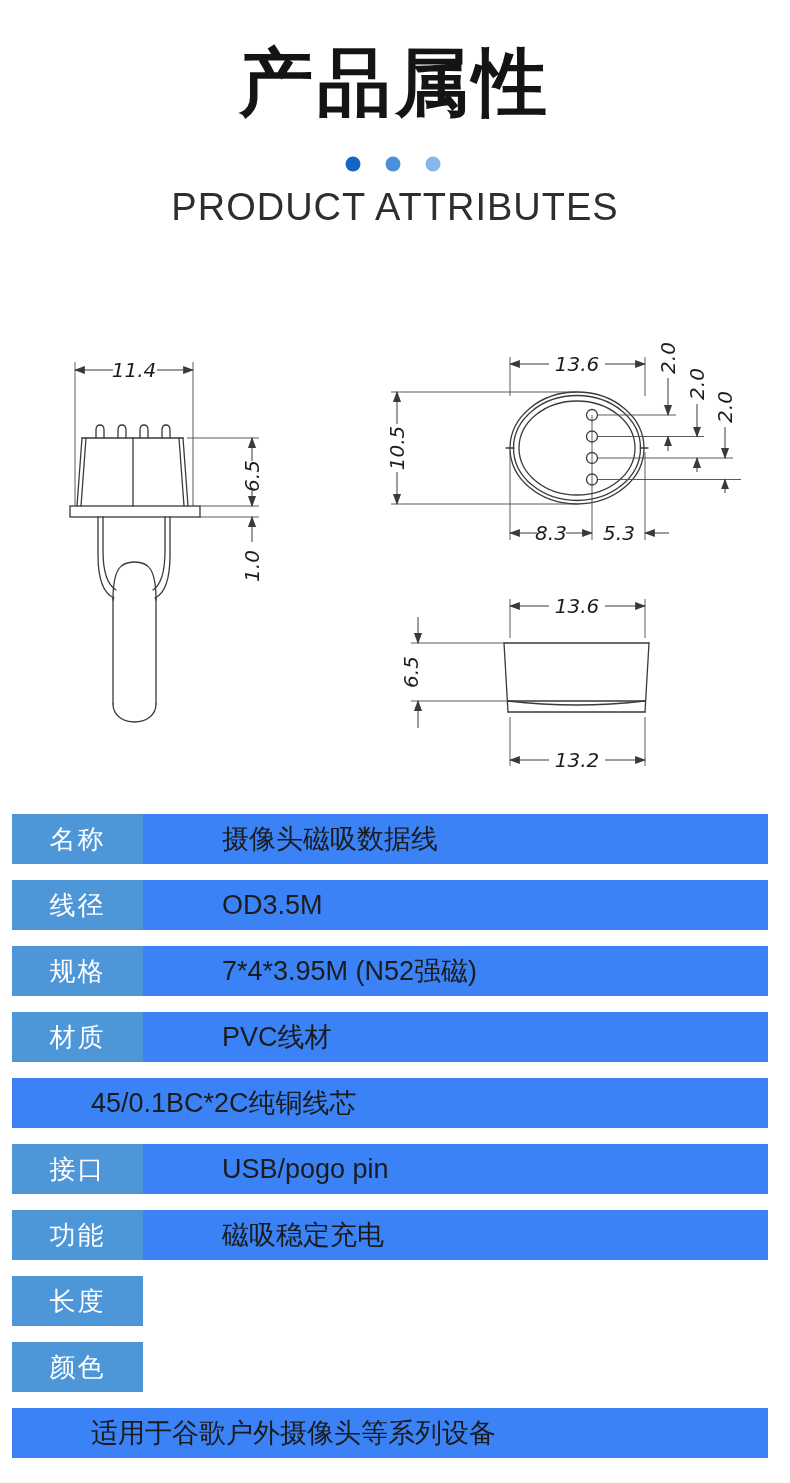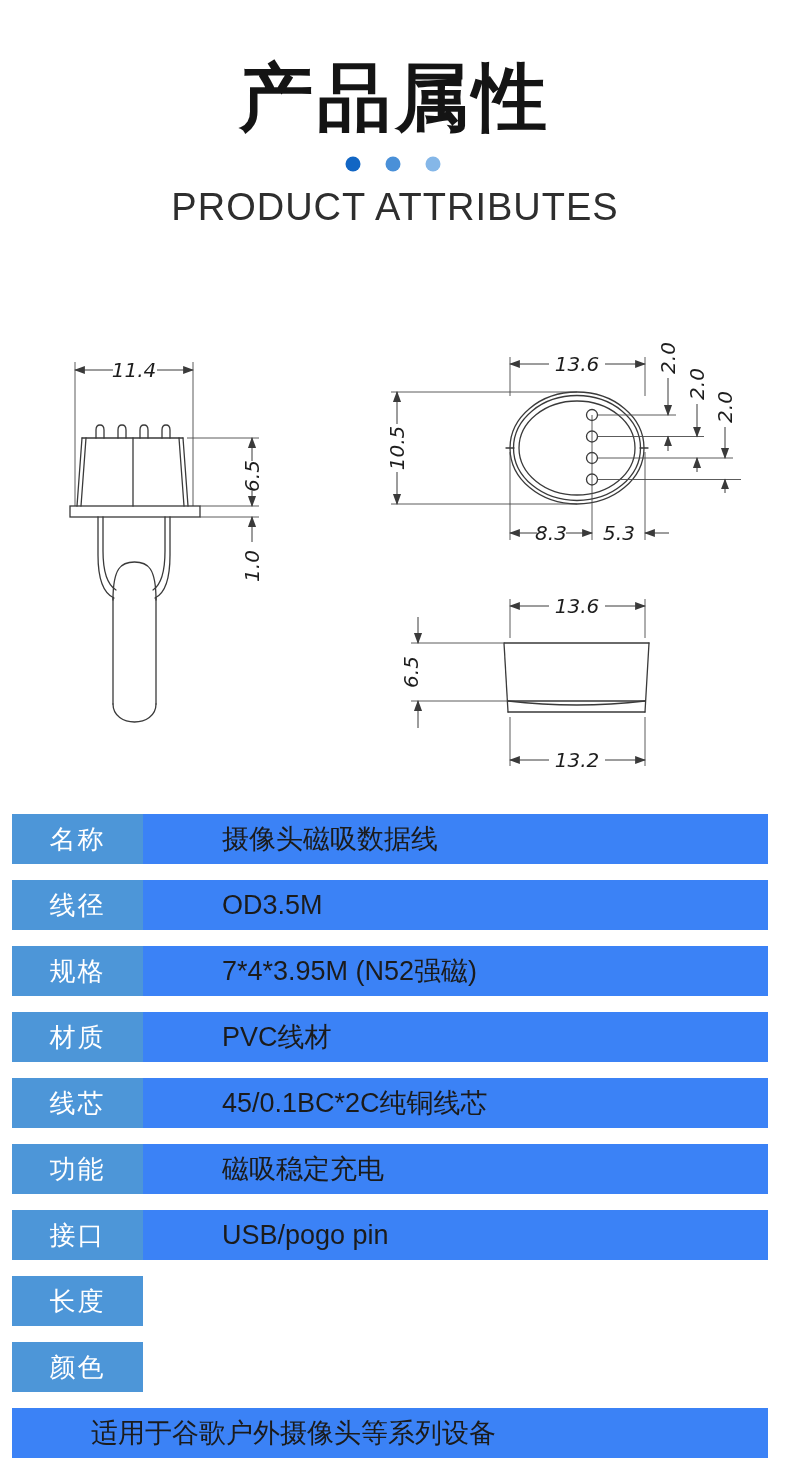--- a/index.html
+++ b/index.html
@@ -2,21 +2,21 @@
 <html><head>
 <meta charset="utf-8">
 <style>
   html,body{margin:0;padding:0;background:#ffffff;}
   .page{
     position:relative;width:790px;height:1483px;background:#ffffff;
     font-family:"Liberation Sans",sans-serif;overflow:hidden;
   }
   .title{
     position:absolute;top:40px;left:0;width:790px;text-align:center;
-    font-size:74px;font-weight:bold;color:#141414;letter-spacing:4px;line-height:1.15;margin-top:15px;
+    font-size:74px;font-weight:bold;color:#141414;letter-spacing:4px;line-height:1.15;
   }
   .dots{position:absolute;top:156px;left:344px;}
   .subtitle{
     position:absolute;top:186px;left:0;width:790px;text-align:center;
     font-size:38px;color:#2e2e2e;letter-spacing:1px;
   }
   .diagram{position:absolute;top:330px;left:0;}
   .d{stroke:#3a3a3a;stroke-width:1.3;fill:none;stroke-linecap:round;}
   .ext{stroke:#4a4a4a;stroke-width:0.9;fill:none;}
   .dim{stroke:#3a3a3a;stroke-width:1;fill:none;}
@@ -189,32 +189,31 @@
     </div>
     <div class="spec-row">
       <div class="spec-label">规格</div>
       <div class="spec-value">7*4*3.95M (N52强磁)</div>
     </div>
     <div class="spec-row">
       <div class="spec-label">材质</div>
       <div class="spec-value">PVC线材</div>
     </div>
     <div class="spec-row">
-      <div class="spec-label">线芯</div>
       <div class="spec-value">45/0.1BC*2C纯铜线芯</div>
+    </div>
+    <div class="spec-row">
+      <div class="spec-label">接口</div>
+      <div class="spec-value">USB/pogo pin</div>
     </div>
     <div class="spec-row">
       <div class="spec-label">功能</div>
       <div class="spec-value">磁吸稳定充电</div>
     </div>
     <div class="spec-row">
-      <div class="spec-label">接口</div>
-      <div class="spec-value">USB/pogo pin</div>
-    </div>
-    <div class="spec-row">
       <div class="spec-label">长度</div>
     </div>
     <div class="spec-row">
       <div class="spec-label">颜色</div>
     </div>
     <div class="spec-row">
       <div class="spec-value">适用于谷歌户外摄像头等系列设备</div>
     </div>
   </div>
 

